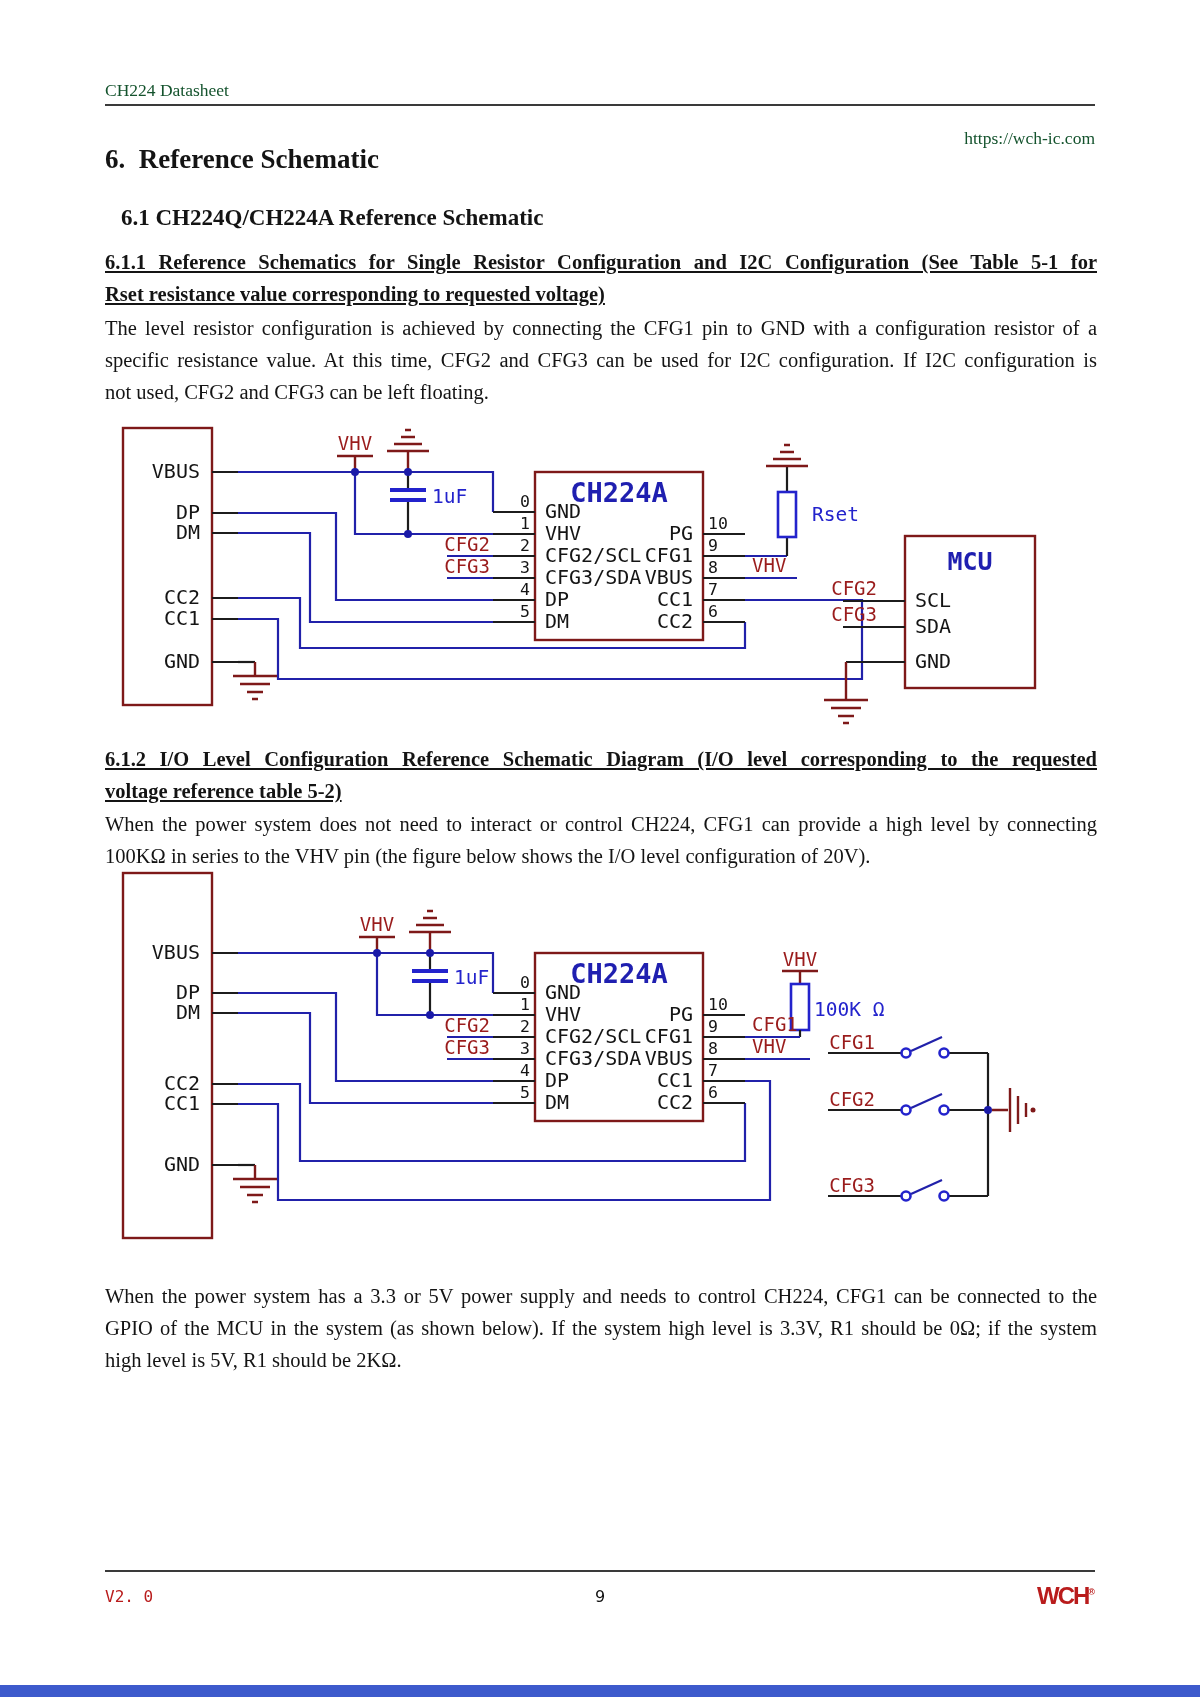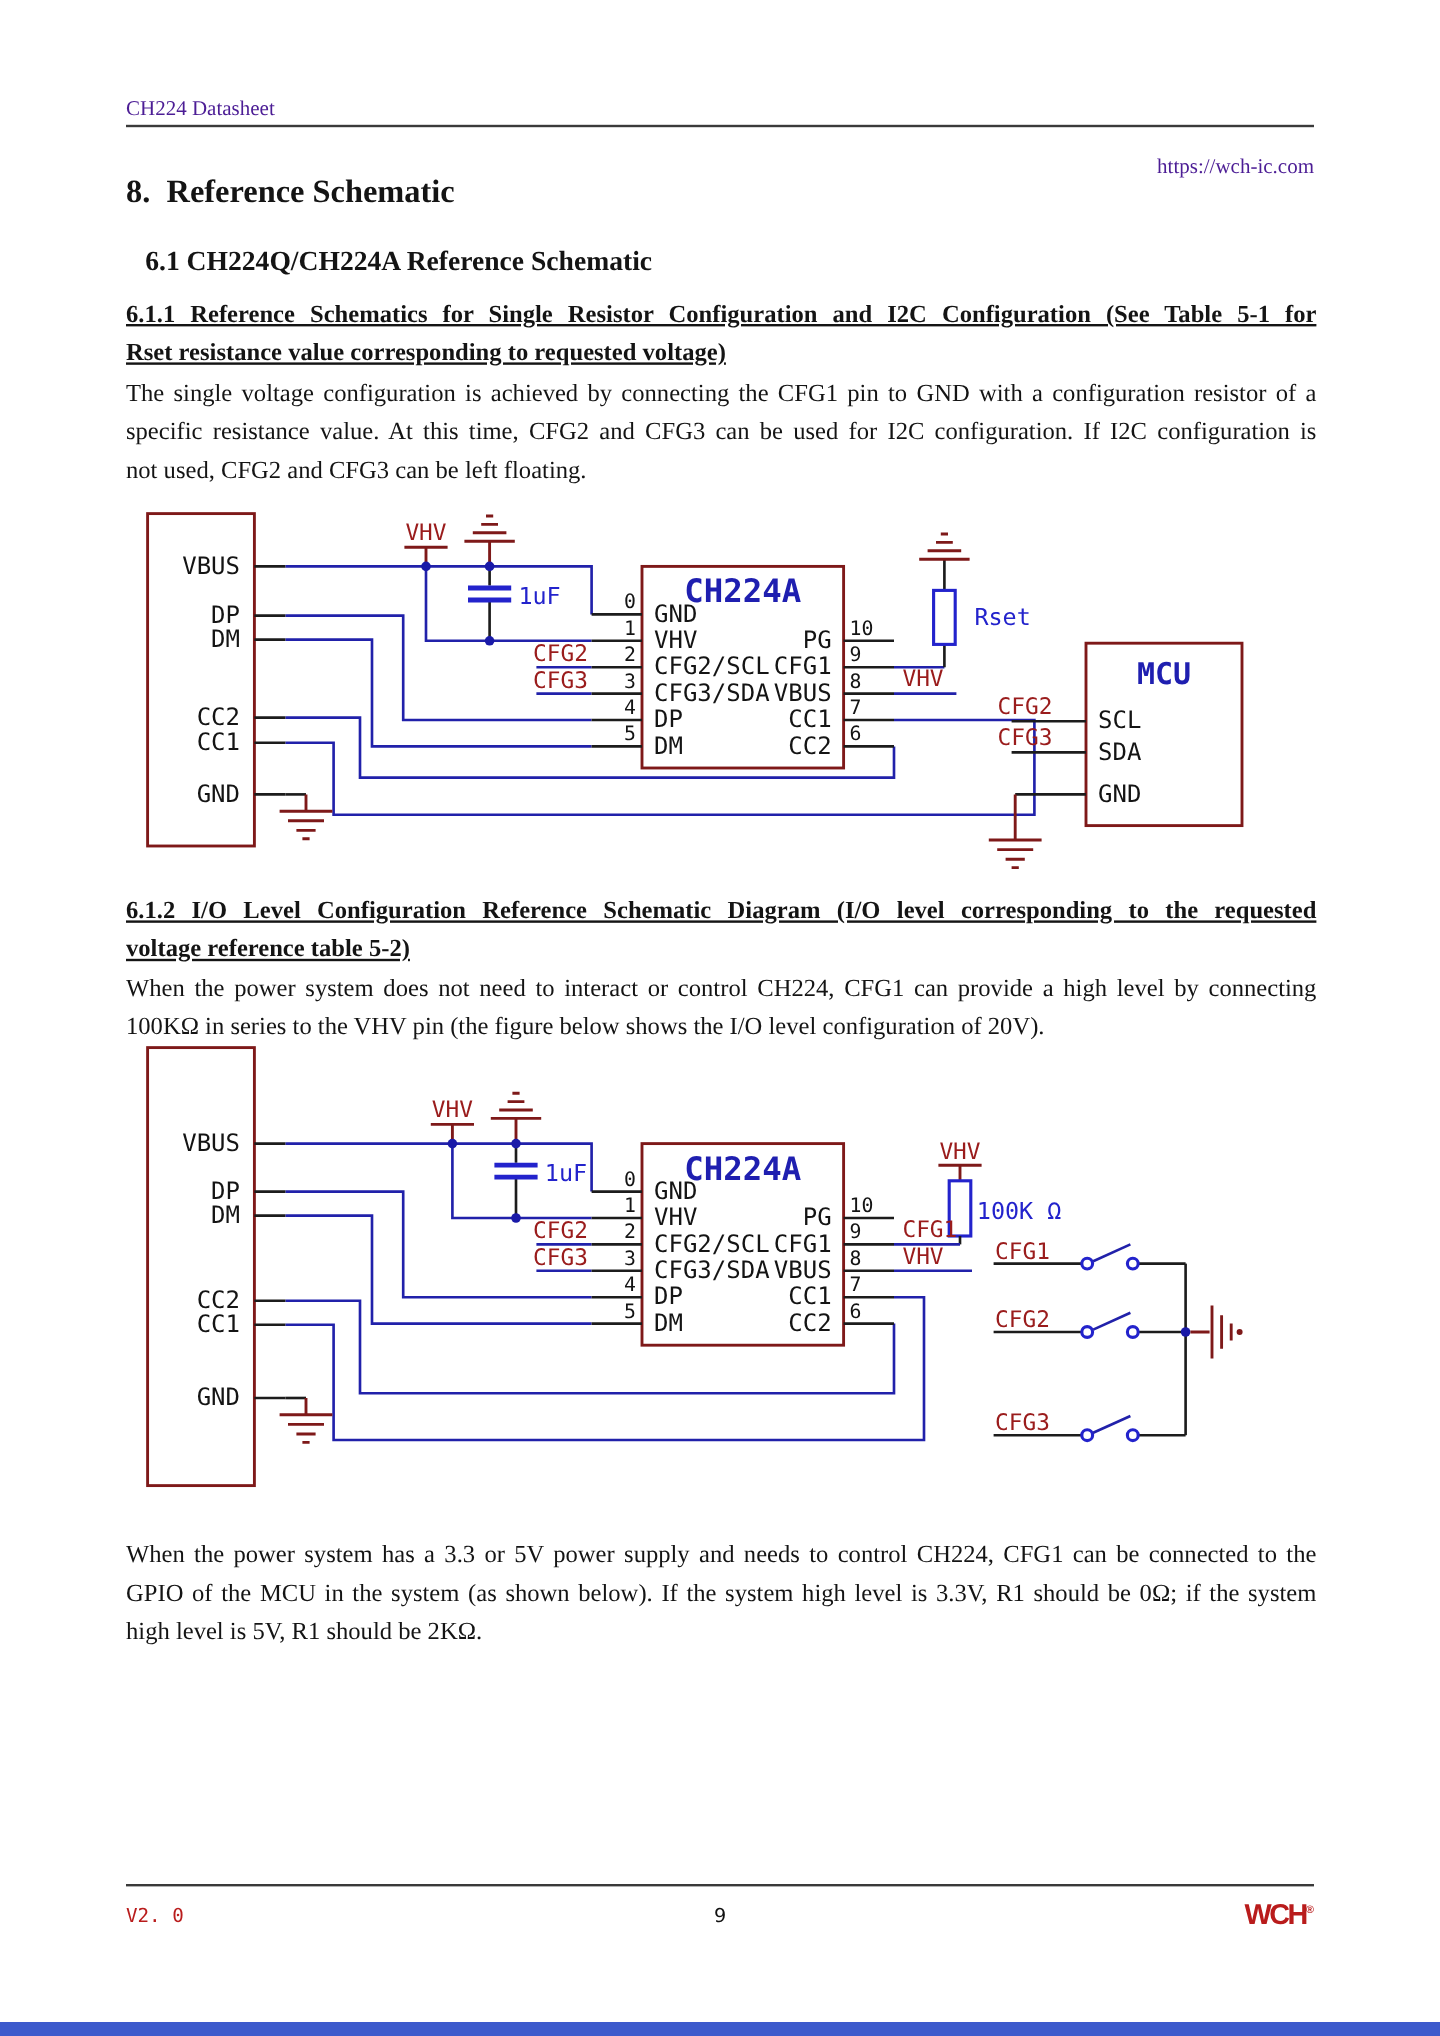--- a/index.html
+++ b/index.html
@@ -1,21 +1,21 @@
 <!DOCTYPE html>
 <html><head>
 <meta charset="utf-8">
 <style>
   html,body{margin:0;padding:0;background:#ffffff;}
   #page{position:relative;width:1200px;height:1697px;background:#ffffff;overflow:hidden;
         font-family:"Liberation Serif",serif;color:#141414;}
   .abs{position:absolute;}
   .line{left:105px;width:992px;font-size:20.5px;line-height:30px;white-space:pre;}
   .just{text-align:justify;text-align-last:justify;white-space:normal;}
-  .hdr{font-size:17.5px;color:#4c1d95;}
+  .hdr{font-size:17.5px;color:#14532d;}
   .h1{font-size:27px;font-weight:bold;white-space:pre;}
   .h2{font-size:23px;font-weight:bold;margin-left:16px;}
   .h3{font-size:20.5px;font-weight:bold;line-height:30px;text-decoration:underline;}
   .rule{left:105px;width:990px;height:2px;background:#3a3a3a;}
   .ver{font-family:"DejaVu Sans Mono",monospace;color:#b91c1c;font-size:16px;}
   .pageno{font-family:"DejaVu Sans",sans-serif;font-size:16px;color:#111;}
   .logo{font-family:"Liberation Sans",sans-serif;font-weight:bold;font-size:24px;color:#b91c1c;
         letter-spacing:-2px;font-stretch:condensed;}
   .logo sup{font-size:9px;letter-spacing:0;}
   svg{position:absolute;left:0;top:0;}
@@ -37,25 +37,25 @@
 </style>
 </head>
 <body>
 
 <div id="page">
 
   <div class="abs hdr" style="left:105px;top:80px;">CH224 Datasheet</div>
   <div class="abs hdr" style="left:105px;top:80px;width:990px;text-align:right;margin-top:48px;">https://wch-ic.com</div>
   <div class="abs rule" style="top:104px;"></div>
 
-  <div class="abs line h1" style="top:144px;">8.  Reference Schematic</div>
+  <div class="abs line h1" style="top:144px;">6.  Reference Schematic</div>
   <div class="abs line h2" style="top:203px;">6.1 CH224Q/CH224A Reference Schematic</div>
   <div class="abs line h3 just" style="top:247px;">6.1.1 Reference Schematics for Single Resistor Configuration and I2C Configuration (See Table 5-1 for</div>
   <div class="abs line h3" style="top:279px;white-space:normal;">Rset resistance value corresponding to requested voltage)</div>
-  <div class="abs line just" style="top:313px;">The single voltage configuration is achieved by connecting the CFG1 pin to GND with a configuration resistor of a</div>
+  <div class="abs line just" style="top:313px;">The level resistor configuration is achieved by connecting the CFG1 pin to GND with a configuration resistor of a</div>
   <div class="abs line just" style="top:345px;">specific resistance value. At this time, CFG2 and CFG3 can be used for I2C configuration. If I2C configuration is</div>
   <div class="abs line" style="top:377px;white-space:normal;">not used, CFG2 and CFG3 can be left floating.</div>
 
   <div class="abs line h3 just" style="top:744px;">6.1.2 I/O Level Configuration Reference Schematic Diagram (I/O level corresponding to the requested</div>
   <div class="abs line h3" style="top:776px;white-space:normal;">voltage reference table 5-2)</div>
   <div class="abs line just" style="top:809px;">When the power system does not need to interact or control CH224, CFG1 can provide a high level by connecting</div>
   <div class="abs line" style="top:841px;white-space:normal;">100KΩ in series to the VHV pin (the figure below shows the I/O level configuration of 20V).</div>
 
   <div class="abs line just" style="top:1281px;">When the power system has a 3.3 or 5V power supply and needs to control CH224, CFG1 can be connected to the</div>
   <div class="abs line just" style="top:1313px;">GPIO of the MCU in the system (as shown below). If the system high level is 3.3V, R1 should be 0Ω; if the system</div>

